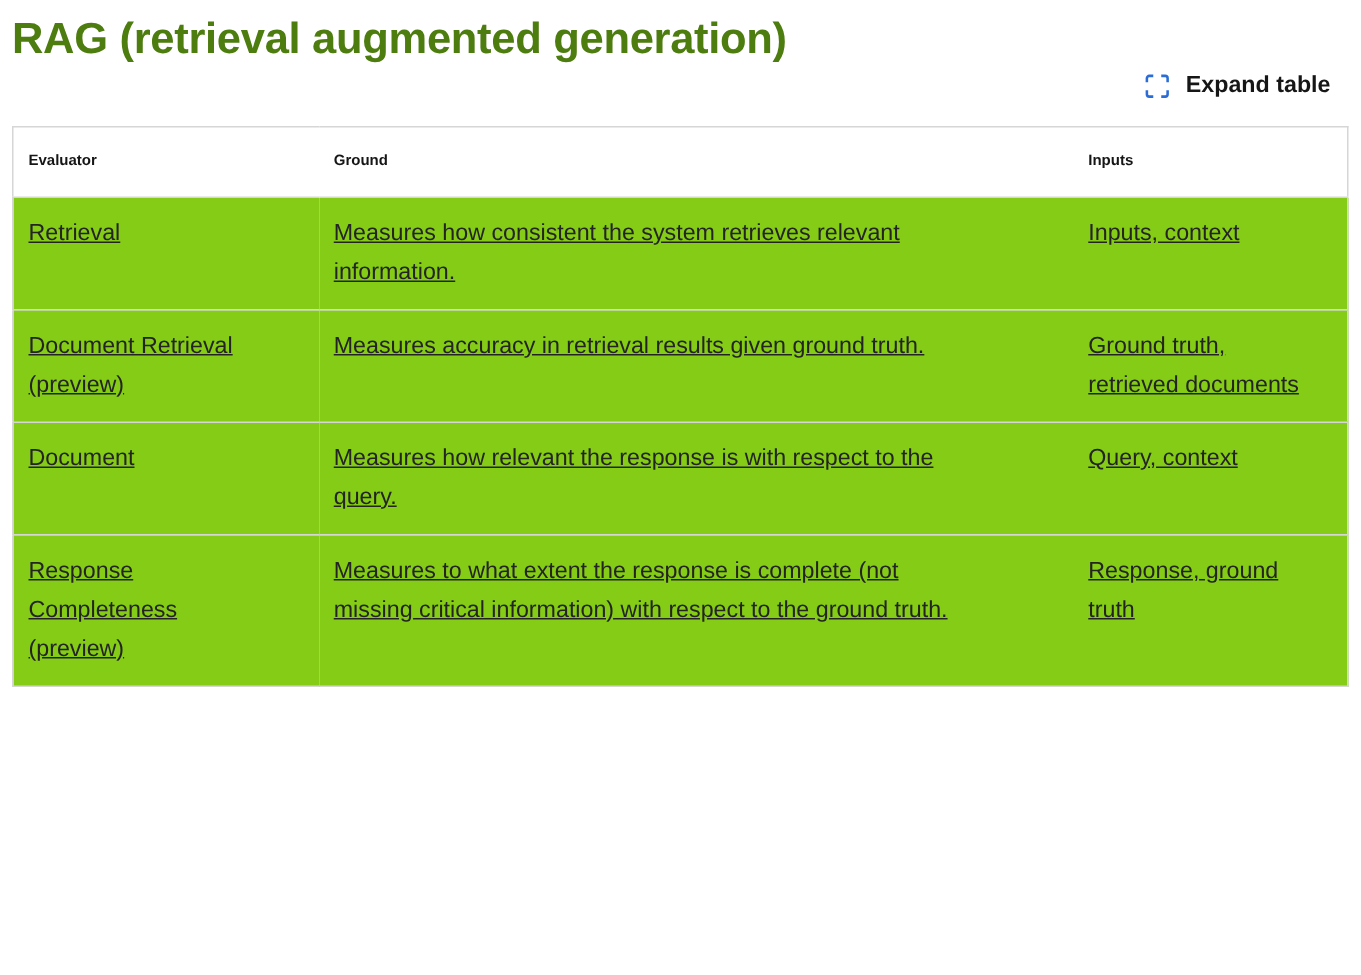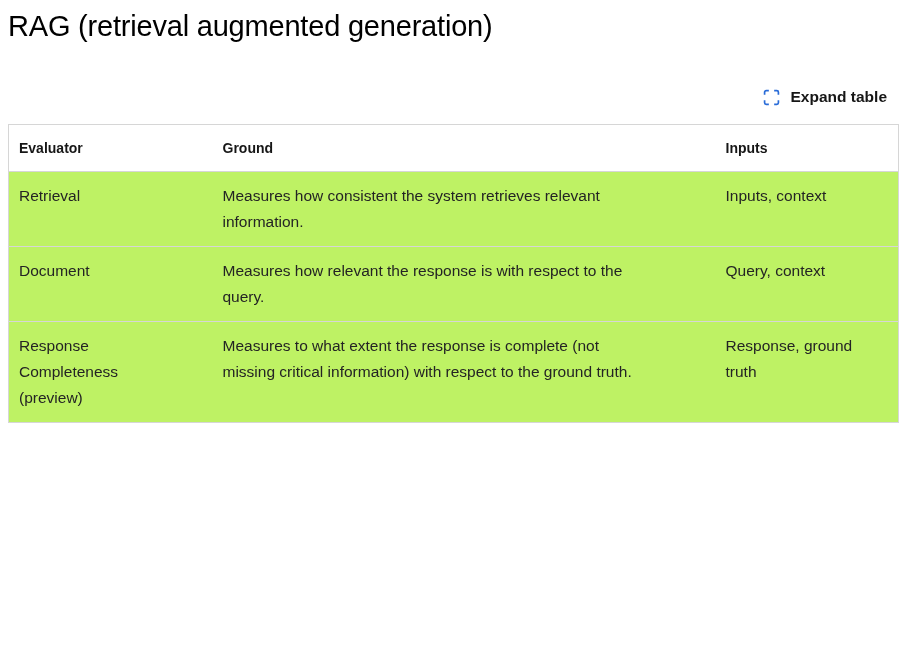--- a/index.html
+++ b/index.html
@@ -13,29 +13,28 @@
   }
   .page {
     width: 907px;
     height: 650px;
     padding: 6px 8px 0 8px;
   }
   .page-title {
     margin: 0;
     font-size: 29px;
     line-height: 40px;
-    font-weight: 400;
-    color: #000000;
+    font-weight: 700;
+    color: #4d7c0f;
     letter-spacing: -0.2px;
   }
   .table-toolbar {
     display: flex;
     justify-content: flex-end;
     align-items: center;
-    margin-top: 40px;
     height: 22px;
   }
   .expand-btn {
     display: flex;
     align-items: center;
     gap: 11px;
     background: none;
     border: none;
     padding: 0;
     margin-right: 12px;
@@ -52,39 +51,40 @@
     border-collapse: collapse;
     table-layout: fixed;
     border: 1px solid #d6d6d6;
   }
   table.doc-table col.col-evaluator { width: 204px; }
   table.doc-table col.col-purpose   { width: 503px; }
   table.doc-table col.col-inputs    { width: 183px; }
   table.doc-table th {
     text-align: left;
     vertical-align: top;
-    font-size: 14px;
+    font-size: 10px;
     font-weight: 700;
     color: #161616;
     padding: 10px 10px;
     line-height: 26px;
     border-bottom: 1px solid #d6d6d6;
     background: #ffffff;
   }
   table.doc-table td {
     text-align: left;
     vertical-align: top;
     font-size: 15.5px;
     font-weight: 400;
     color: #242424;
     padding: 11px 10px;
     line-height: 26px;
     border-bottom: 1px solid #d6d6d6;
     white-space: pre-line;
-    background: #bef264;
+    background: #84cc16;
+    text-decoration: underline;
   }
   table.doc-table tbody tr:last-child td { border-bottom: none; }
 </style>
 </head>
 <body>
 
 <div class="page">
 
   <h1 class="page-title">RAG (retrieval augmented generation)</h1>
 
@@ -116,20 +116,27 @@
       </tr>
     </thead>
     <tbody>
       <tr>
         <td>Retrieval</td>
         <td>Measures how consistent the system retrieves relevant
 information.</td>
         <td>Inputs, context</td>
       </tr>
       <tr>
+        <td>Document Retrieval
+(preview)</td>
+        <td>Measures accuracy in retrieval results given ground truth.</td>
+        <td>Ground truth,
+retrieved documents</td>
+      </tr>
+      <tr>
         <td>Document</td>
         <td>Measures how relevant the response is with respect to the
 query.</td>
         <td>Query, context</td>
       </tr>
       <tr>
         <td>Response
 Completeness
 (preview)</td>
         <td>Measures to what extent the response is complete (not

